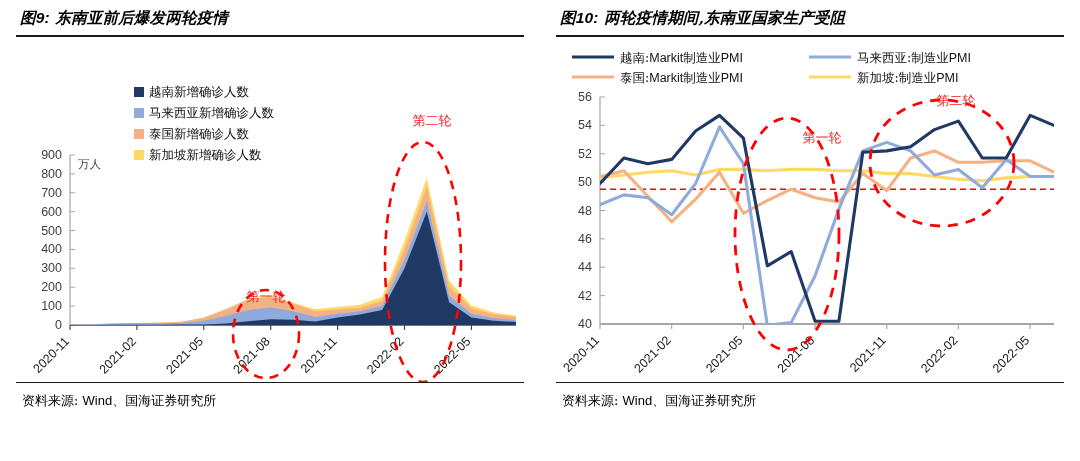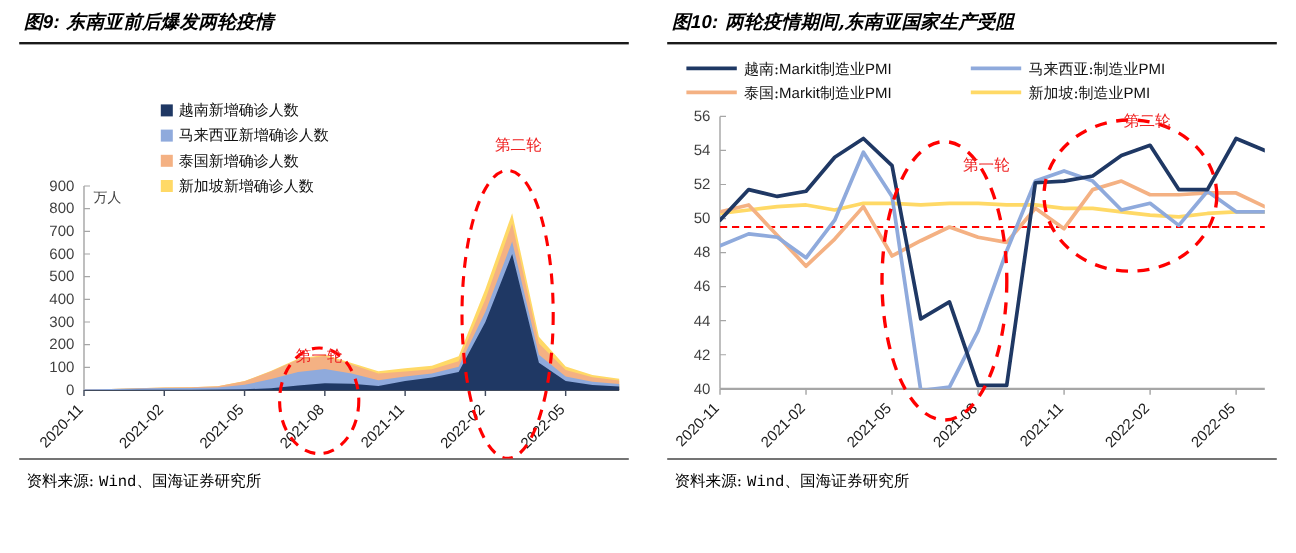--- a/index.html
+++ b/index.html
@@ -22,21 +22,21 @@
   .rule-top{border-bottom:2px solid #1a1a1a;margin:0 2px;}
   .rule-bottom{border-bottom:1.5px solid #1a1a1a;margin:0 2px;}
 
   .chart-wrap{position:relative;height:345px;}
   svg.chart{display:block;}
 
   .source{
     font-family:"DejaVu Serif",serif;
     font-size:13px;padding:9px 2px 0 8px;white-space:nowrap;
   }
-  .source .lat{font-family:Liberation Mono, monospace;text-align:center;}
+  .source .lat{font-family:Liberation Sans, sans-serif;text-align:center;}
 
   text{font-family:"Liberation Sans",sans-serif;}
   .axis-label{font-size:12.5px;fill:#3f3f3f;}
   .tick-x{font-size:12.5px;fill:#1a1a1a;}
   .unit{font-size:11.5px;fill:#3f3f3f;font-family:"DejaVu Serif",serif;}
   .legend-txt{font-size:12.5px;fill:#111;font-family:"DejaVu Serif",serif;}
   .legend-txt tspan.lat{font-family:"Liberation Sans",sans-serif;}
   .anno{font-size:13px;fill:#ef2020;font-family:"DejaVu Serif",serif;}
 </style>
 </head>

